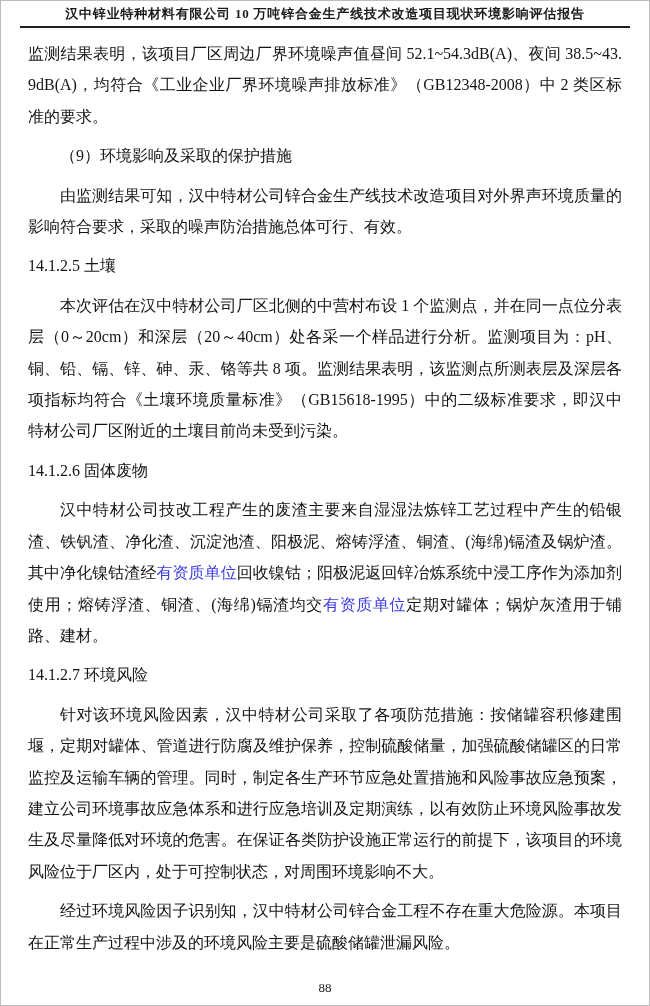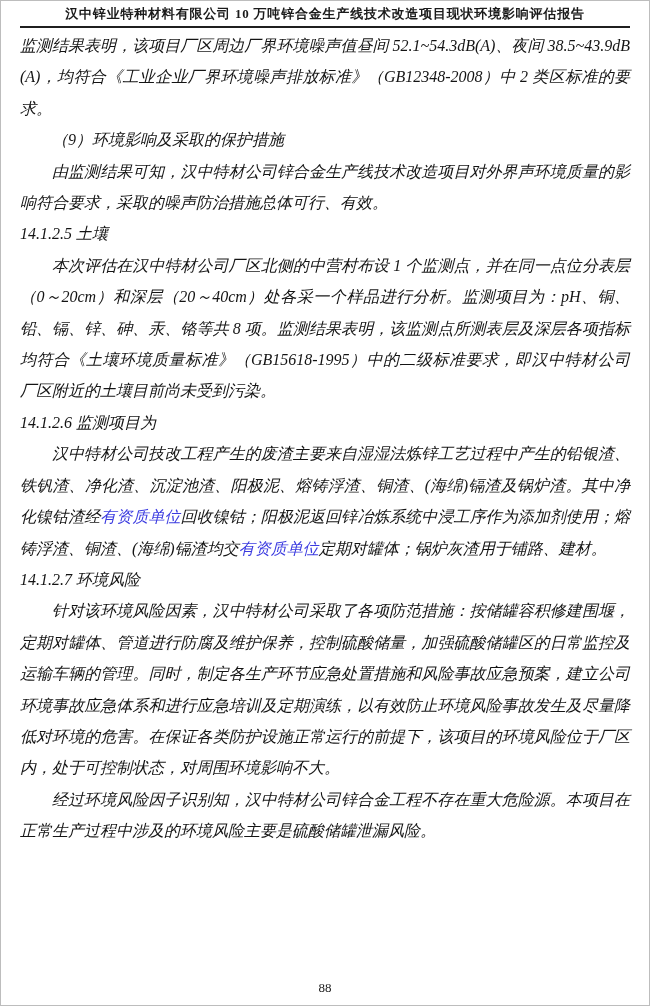--- a/index.html
+++ b/index.html
@@ -31,21 +31,21 @@
     border-top:2px solid #1f1f1f;
     margin:3px 19px 0 19px;
   }
   .doc-body {
     padding:2px 19px 0 19px;
     font-size:16px;
     line-height:31.4px;
     text-align:justify;
     word-break:break-all;
   }
-  .block { margin:0;font-style:italic; }
+  .block { margin:8px; }
   .block.indent { text-indent:2em; }
   .block.heading { text-indent:0; }
   .em-blue { color:#3b3be0; }
   .page-footer {
     position:absolute;
     left:0; right:0; bottom:9px;
     text-align:center;
     font-size:13px;
     color:#1a1a1a;
   }
@@ -60,21 +60,21 @@
   </div>
 
   <div class="header-rule"></div>
 
   <div class="doc-body">
       <div class="block paragraph"><span>监测结果表明，该项目厂区周边厂界环境噪声值昼间 52.1~54.3dB(A)、夜间 38.5~43.9dB(A)，均符合《工业企业厂界环境噪声排放标准》（GB12348-2008）中 2 类区标准的要求。</span></div>
       <div class="block paragraph indent"><span>（9）环境影响及采取的保护措施</span></div>
       <div class="block paragraph indent"><span>由监测结果可知，汉中特材公司锌合金生产线技术改造项目对外界声环境质量的影响符合要求，采取的噪声防治措施总体可行、有效。</span></div>
       <div class="block heading"><span>14.1.2.5 土壤</span></div>
       <div class="block paragraph indent"><span>本次评估在汉中特材公司厂区北侧的中营村布设 1 个监测点，并在同一点位分表层（0～20cm）和深层（20～40cm）处各采一个样品进行分析。监测项目为：pH、铜、铅、镉、锌、砷、汞、铬等共 8 项。监测结果表明，该监测点所测表层及深层各项指标均符合《土壤环境质量标准》（GB15618-1995）中的二级标准要求，即汉中特材公司厂区附近的土壤目前尚未受到污染。</span></div>
-      <div class="block heading"><span>14.1.2.6 监测项目为</span></div>
+      <div class="block heading"><span>14.1.2.6 固体废物</span></div>
       <div class="block paragraph indent"><span>汉中特材公司技改工程产生的废渣主要来自湿湿法炼锌工艺过程中产生的铅银渣、铁钒渣、净化渣、沉淀池渣、阳极泥、熔铸浮渣、铜渣、(海绵)镉渣及锅炉渣。其中净化镍钴渣经</span><span class="em-blue">有资质单位</span><span>回收镍钴；阳极泥返回锌冶炼系统中浸工序作为添加剂使用；熔铸浮渣、铜渣、(海绵)镉渣均交</span><span class="em-blue">有资质单位</span><span>定期对罐体；锅炉灰渣用于铺路、建材。</span></div>
       <div class="block heading"><span>14.1.2.7 环境风险</span></div>
       <div class="block paragraph indent"><span>针对该环境风险因素，汉中特材公司采取了各项防范措施：按储罐容积修建围堰，定期对罐体、管道进行防腐及维护保养，控制硫酸储量，加强硫酸储罐区的日常监控及运输车辆的管理。同时，制定各生产环节应急处置措施和风险事故应急预案，建立公司环境事故应急体系和进行应急培训及定期演练，以有效防止环境风险事故发生及尽量降低对环境的危害。在保证各类防护设施正常运行的前提下，该项目的环境风险位于厂区内，处于可控制状态，对周围环境影响不大。</span></div>
       <div class="block paragraph indent"><span>经过环境风险因子识别知，汉中特材公司锌合金工程不存在重大危险源。本项目在正常生产过程中涉及的环境风险主要是硫酸储罐泄漏风险。</span></div>
     </div>
 
   <div class="page-footer">
     <span>88</span>
   </div>
 

